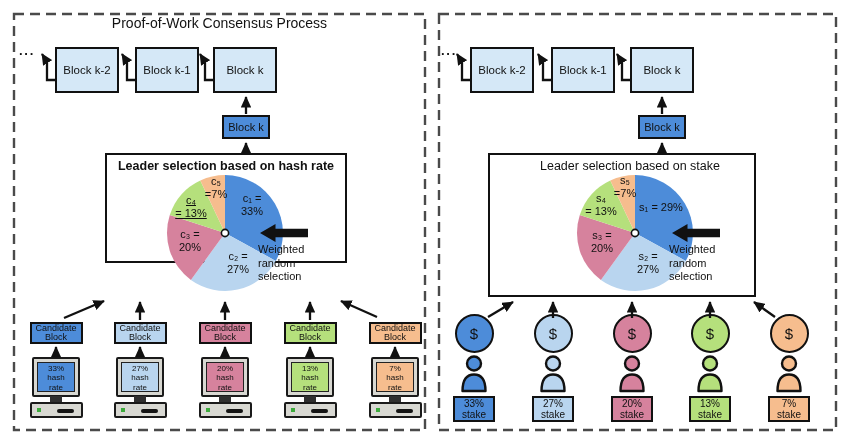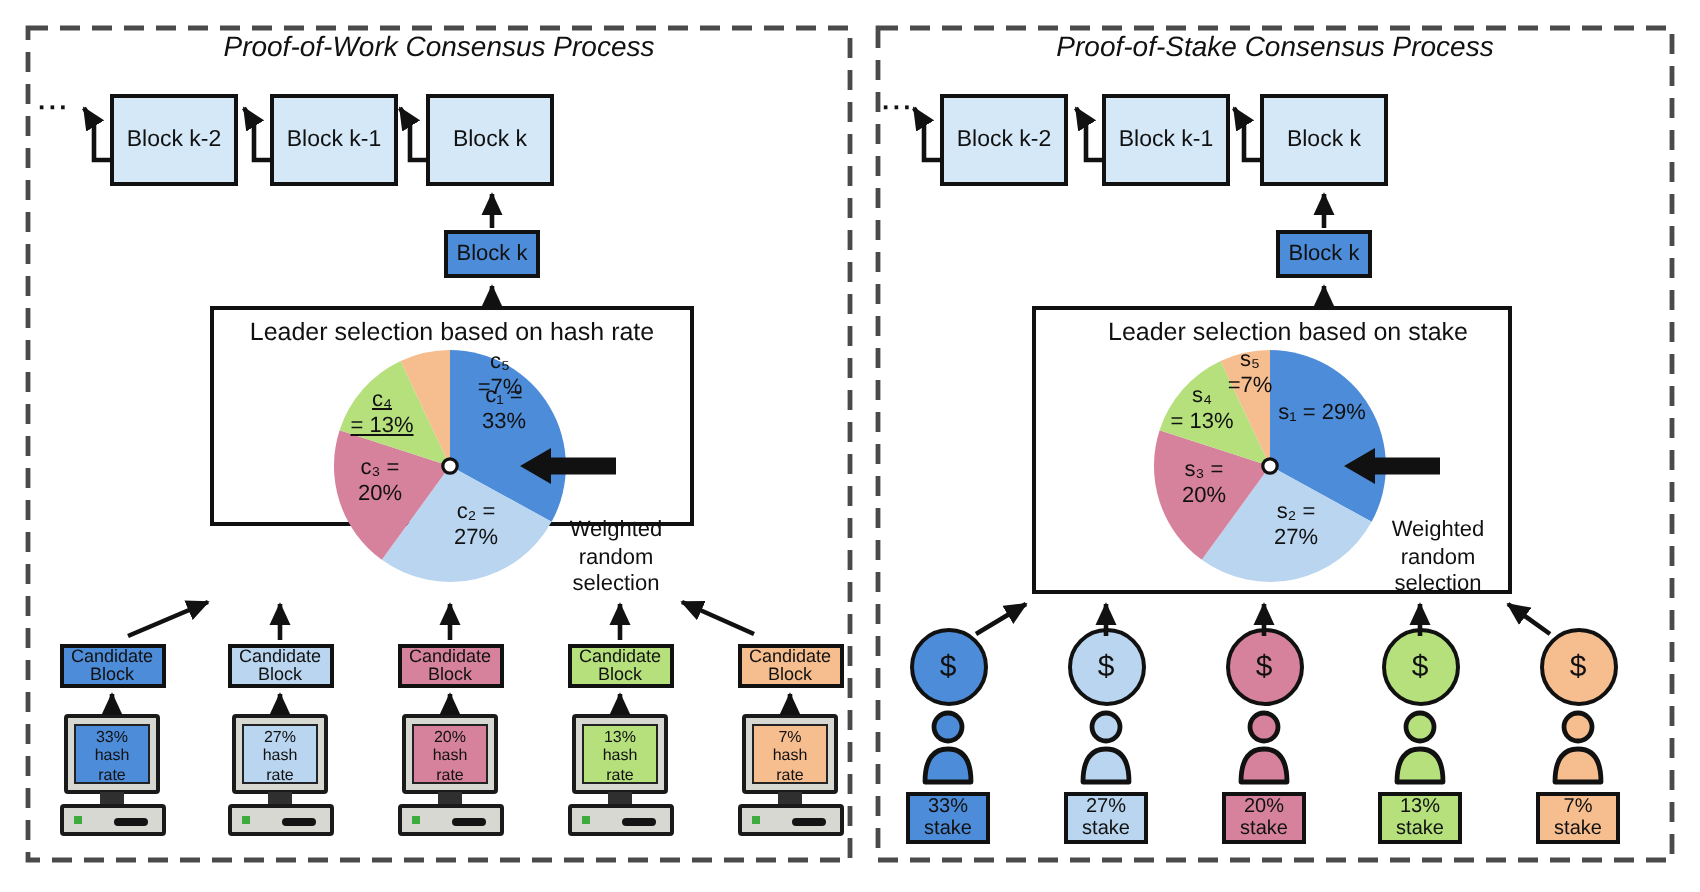--- a/index.html
+++ b/index.html
@@ -1,29 +1,29 @@
 <!DOCTYPE html>
 <html><head>
 <meta charset="utf-8">
 <style>
   html,body{margin:0;padding:0;background:#fff;}
   .canvas{position:relative;width:850px;height:446px;background:#fff;overflow:hidden;
           font-family:"Liberation Sans","DejaVu Sans",sans-serif;color:#111;}
   #overlay{position:absolute;left:0;top:0;width:850px;height:446px;z-index:2;pointer-events:none;}
-  .ptitle{position:absolute;top:15px;text-align:center;font-size:14px;z-index:1;font-style:italic;}
+  .ptitle{position:absolute;top:15px;text-align:center;font-size:14px;z-index:1;}
   .ellipsis{position:absolute;font-size:13px;font-weight:bold;letter-spacing:1px;z-index:1;}
   .chain-block{position:absolute;width:64px;height:46px;background:#d5e8f7;border:2px solid #111;
           box-sizing:border-box;display:flex;align-items:center;justify-content:center;
           font-size:11.5px;z-index:1;}
   .new-block{position:absolute;width:48px;height:24px;background:#4d8cd9;border:2px solid #111;
           box-sizing:border-box;display:flex;align-items:center;justify-content:center;
           font-size:11px;z-index:1;}
   .sel-box{position:absolute;background:#fff;border:2px solid #111;box-sizing:border-box;z-index:1;}
   .sel-title{margin-top:4px;text-align:center;font-size:12.5px;}
-  .weighted{position:absolute;width:100px;text-align:center;font-size:11px;line-height:13.5px;z-index:3;margin-top:16px;}
+  .weighted{position:absolute;width:100px;font-size:11px;line-height:13.5px;z-index:3;}
   .pie-label{position:absolute;transform:translate(-50%,-50%);text-align:center;font-size:11px;
           line-height:13px;white-space:nowrap;z-index:3;}
   .cand{position:absolute;width:53px;height:22px;border:2px solid #111;box-sizing:border-box;
           display:flex;flex-direction:column;align-items:center;justify-content:center;
           font-size:9px;line-height:9.5px;z-index:1;}
   .monitor{position:absolute;width:48px;height:40px;background:#d8d8d2;border:2px solid #1a1a1a;
           border-radius:2px;box-sizing:border-box;z-index:1;}
   .screen{position:absolute;left:3px;top:3px;width:38px;height:30px;border:1.5px solid #222;
           box-sizing:border-box;text-align:center;font-size:8px;line-height:9.3px;padding-top:1px;}
   .stand{position:absolute;width:12px;height:6px;background:#2f2f2f;z-index:1;}
@@ -91,36 +91,35 @@
       <polyline points="310,356.5 310,347" fill="none" stroke="#111" stroke-width="2.3" marker-end="url(#ah)"></polyline>
       <polyline points="395,356.5 395,347" fill="none" stroke="#111" stroke-width="2.3" marker-end="url(#ah)"></polyline>
     </svg>
 
   <div class="ptitle" style="left:13px;width:413px;">Proof-of-Work Consensus Process</div>
   <div class="ellipsis" style="left:19px;top:46px;">···</div>
   <div class="chain-block" style="left:55px;top:47px;">Block k-2</div>
   <div class="chain-block" style="left:135px;top:47px;">Block k-1</div>
   <div class="chain-block" style="left:213px;top:47px;">Block k</div>
   <div class="new-block" style="left:222px;top:115px;">Block k</div>
-  <div class="sel-box" style="left:105px;top:153px;width:242px;height:110px;">
+  <div class="sel-box" style="left:105px;top:153px;width:242px;height:110px;font-weight:bold;">
     <div class="sel-title">Leader selection based on hash rate</div>
   </div>
   <div class="weighted" style="left:258px;top:243px;">
     <div>Weighted</div>
     <div>random</div>
     <div>selection</div>
   </div>
 
-  <div class="ptitle" style="left:439px;width:397px;">Proof-of-Stake Consensus Process</div>
   <div class="ellipsis" style="left:441px;top:46px;">···</div>
   <div class="chain-block" style="left:470px;top:47px;">Block k-2</div>
   <div class="chain-block" style="left:551px;top:47px;">Block k-1</div>
   <div class="chain-block" style="left:630px;top:47px;">Block k</div>
   <div class="new-block" style="left:638px;top:115px;">Block k</div>
-  <div class="sel-box" style="left:516px;top:153px;width:240px;height:144px;padding-left:16px;">
+  <div class="sel-box" style="left:488px;top:153px;width:268px;height:144px;padding-left:16px;">
     <div class="sel-title">Leader selection based on stake</div>
   </div>
   <div class="weighted" style="left:669px;top:243px;">
     <div>Weighted</div>
     <div>random</div>
     <div>selection</div>
   </div>
 <div class="pie-label" style="left: 252px; top: 205px;">
       <div>c₁ =</div>
       <div>33%</div>
@@ -130,21 +129,21 @@
       <div>27%</div>
     </div>
     <div class="pie-label" style="left: 190px; top: 241px;">
       <div>c₃ =</div>
       <div>20%</div>
     </div>
     <div class="pie-label" style="left: 191px; top: 207px; text-decoration: underline;">
       <div>c₄</div>
       <div>= 13%</div>
     </div>
-    <div class="pie-label" style="left: 216px; top: 188px; margin-left: 34px;">
+    <div class="pie-label" style="left: 216px; top: 188px;">
       <div>c₅</div>
       <div>=7%</div>
     </div>
     <div class="pie-label" style="left: 661px; top: 207px;">
       <div>s₁ = 29%</div>
     </div>
     <div class="pie-label" style="left: 648px; top: 263px;">
       <div>s₂ =</div>
       <div>27%</div>
     </div>

